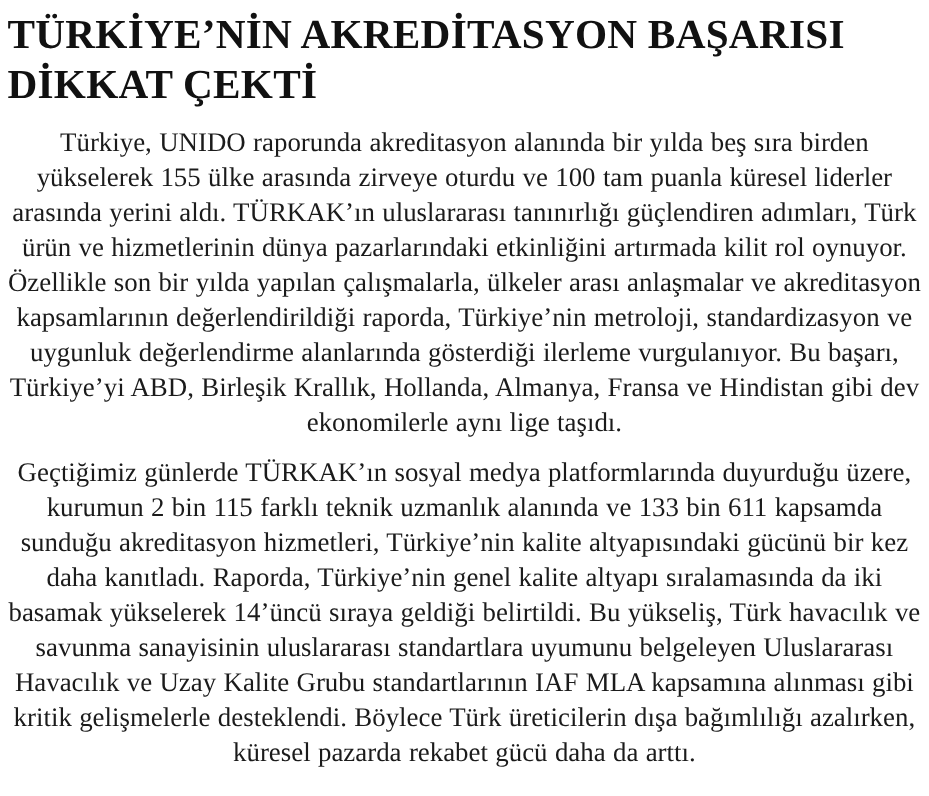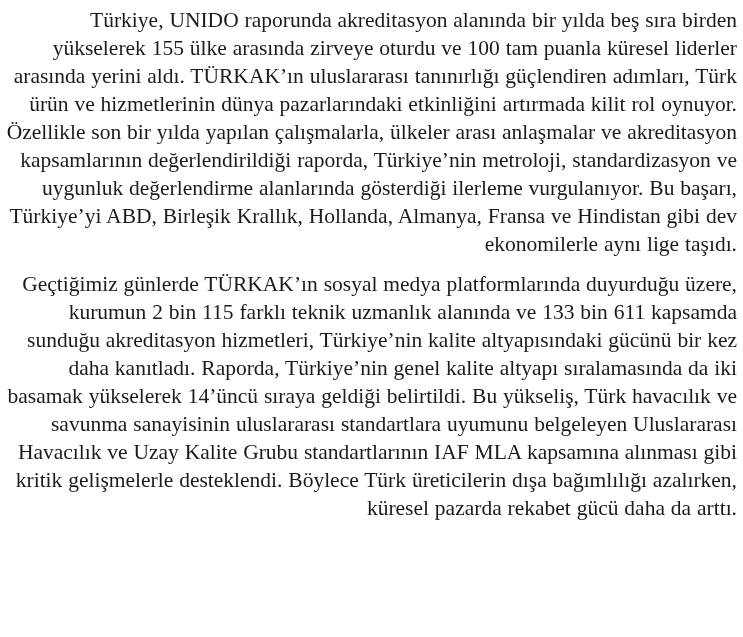--- a/index.html
+++ b/index.html
@@ -30,25 +30,26 @@
     margin: 2px 0 12px 0;
     max-width: 720px;
   }
 
   .body-paragraph {
     font-size: 21.5px;
     line-height: 28px;
     color: #1b1b1b;
     max-width: 733px;
     margin: 0 0 12px 0;
-    text-align: right;
+    text-align: center;
     word-spacing: 0.5px;
   }
 </style>
 </head>
 <body>
 
 <article class="article">
+  <h1 class="headline">TÜRKİYE’NİN AKREDİTASYON BAŞARISI DİKKAT ÇEKTİ</h1>
 
   <p class="body-paragraph">Türkiye, UNIDO raporunda akreditasyon alanında bir yılda beş sıra birden yükselerek 155 ülke arasında zirveye oturdu ve 100 tam puanla küresel liderler arasında yerini aldı. TÜRKAK’ın uluslararası tanınırlığı güçlendiren adımları, Türk ürün ve hizmetlerinin dünya pazarlarındaki etkinliğini artırmada kilit rol oynuyor. Özellikle son bir yılda yapılan çalışmalarla, ülkeler arası anlaşmalar ve akreditasyon kapsamlarının değerlendirildiği raporda, Türkiye’nin metroloji, standardizasyon ve uygunluk değerlendirme alanlarında gösterdiği ilerleme vurgulanıyor. Bu başarı, Türkiye’yi ABD, Birleşik Krallık, Hollanda, Almanya, Fransa ve Hindistan gibi dev ekonomilerle aynı lige taşıdı.</p>
 
   <p class="body-paragraph">Geçtiğimiz günlerde TÜRKAK’ın sosyal medya platformlarında duyurduğu üzere, kurumun 2 bin 115 farklı teknik uzmanlık alanında ve 133 bin 611 kapsamda sunduğu akreditasyon hizmetleri, Türkiye’nin kalite altyapısındaki gücünü bir kez daha kanıtladı. Raporda, Türkiye’nin genel kalite altyapı sıralamasında da iki basamak yükselerek 14’üncü sıraya geldiği belirtildi. Bu yükseliş, Türk havacılık ve savunma sanayisinin uluslararası standartlara uyumunu belgeleyen Uluslararası Havacılık ve Uzay Kalite Grubu standartlarının IAF MLA kapsamına alınması gibi kritik gelişmelerle desteklendi. Böylece Türk üreticilerin dışa bağımlılığı azalırken, küresel pazarda rekabet gücü daha da arttı.</p>
 </article>
 
 </body></html>

